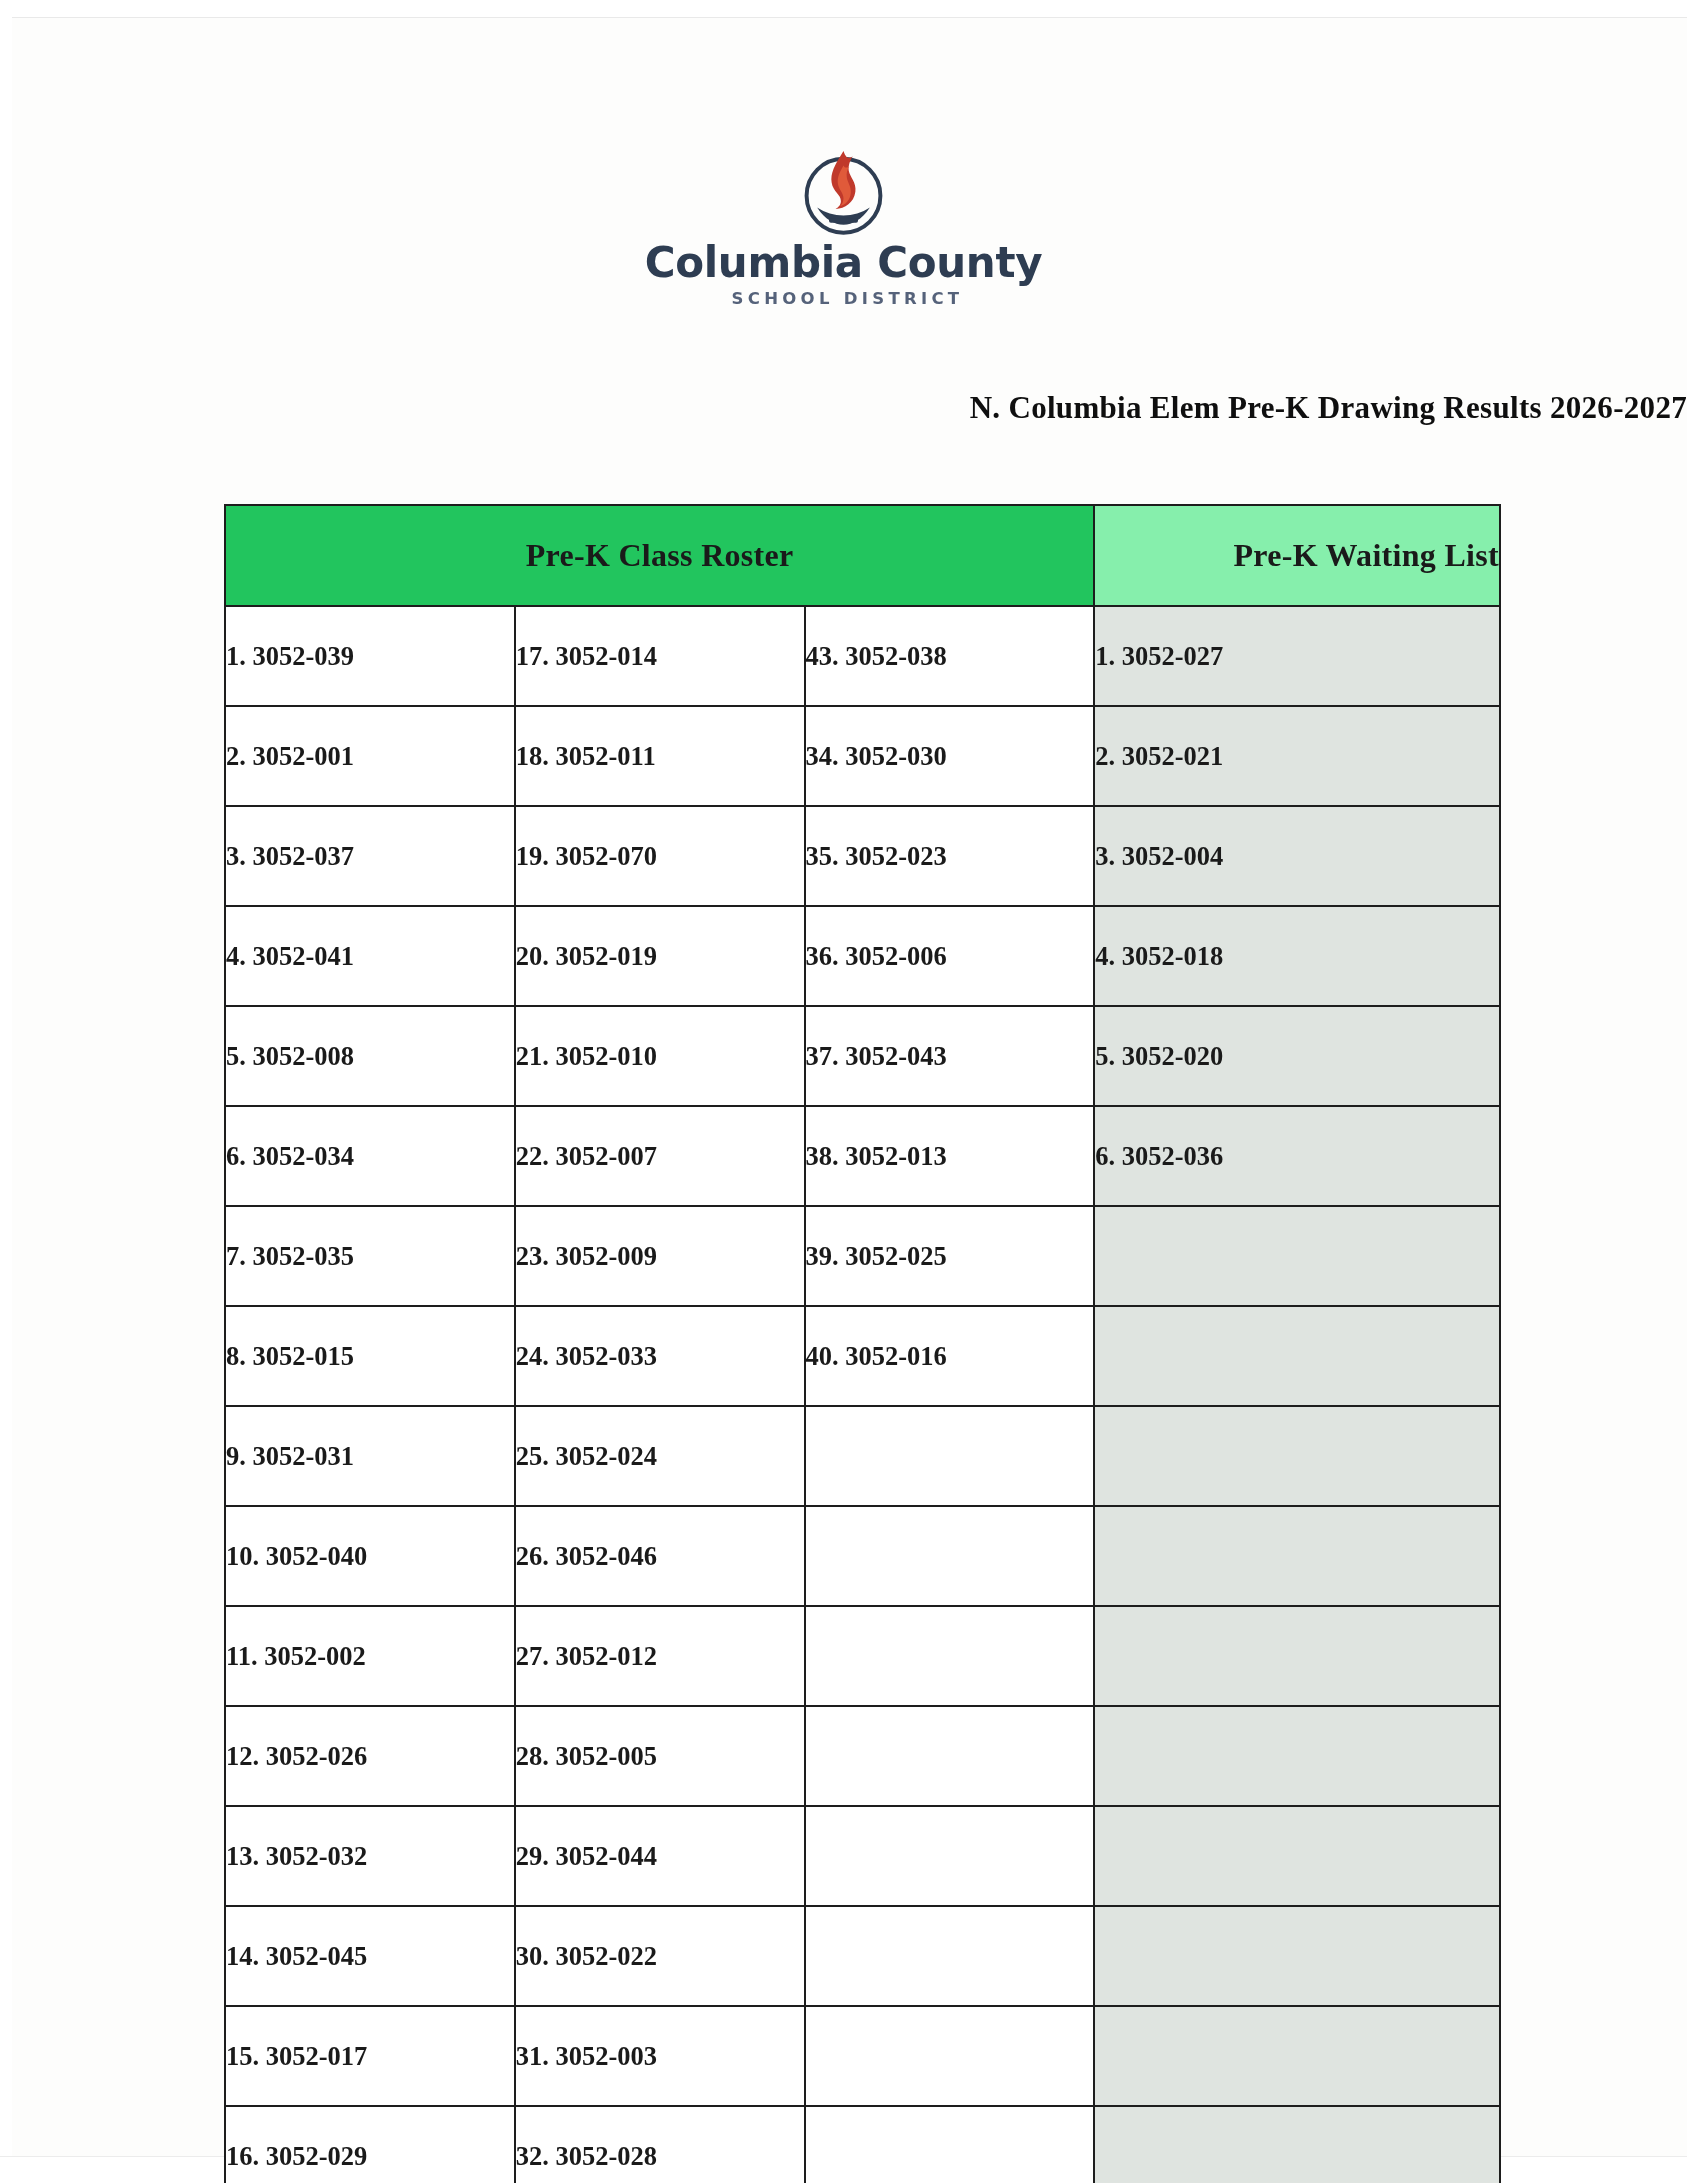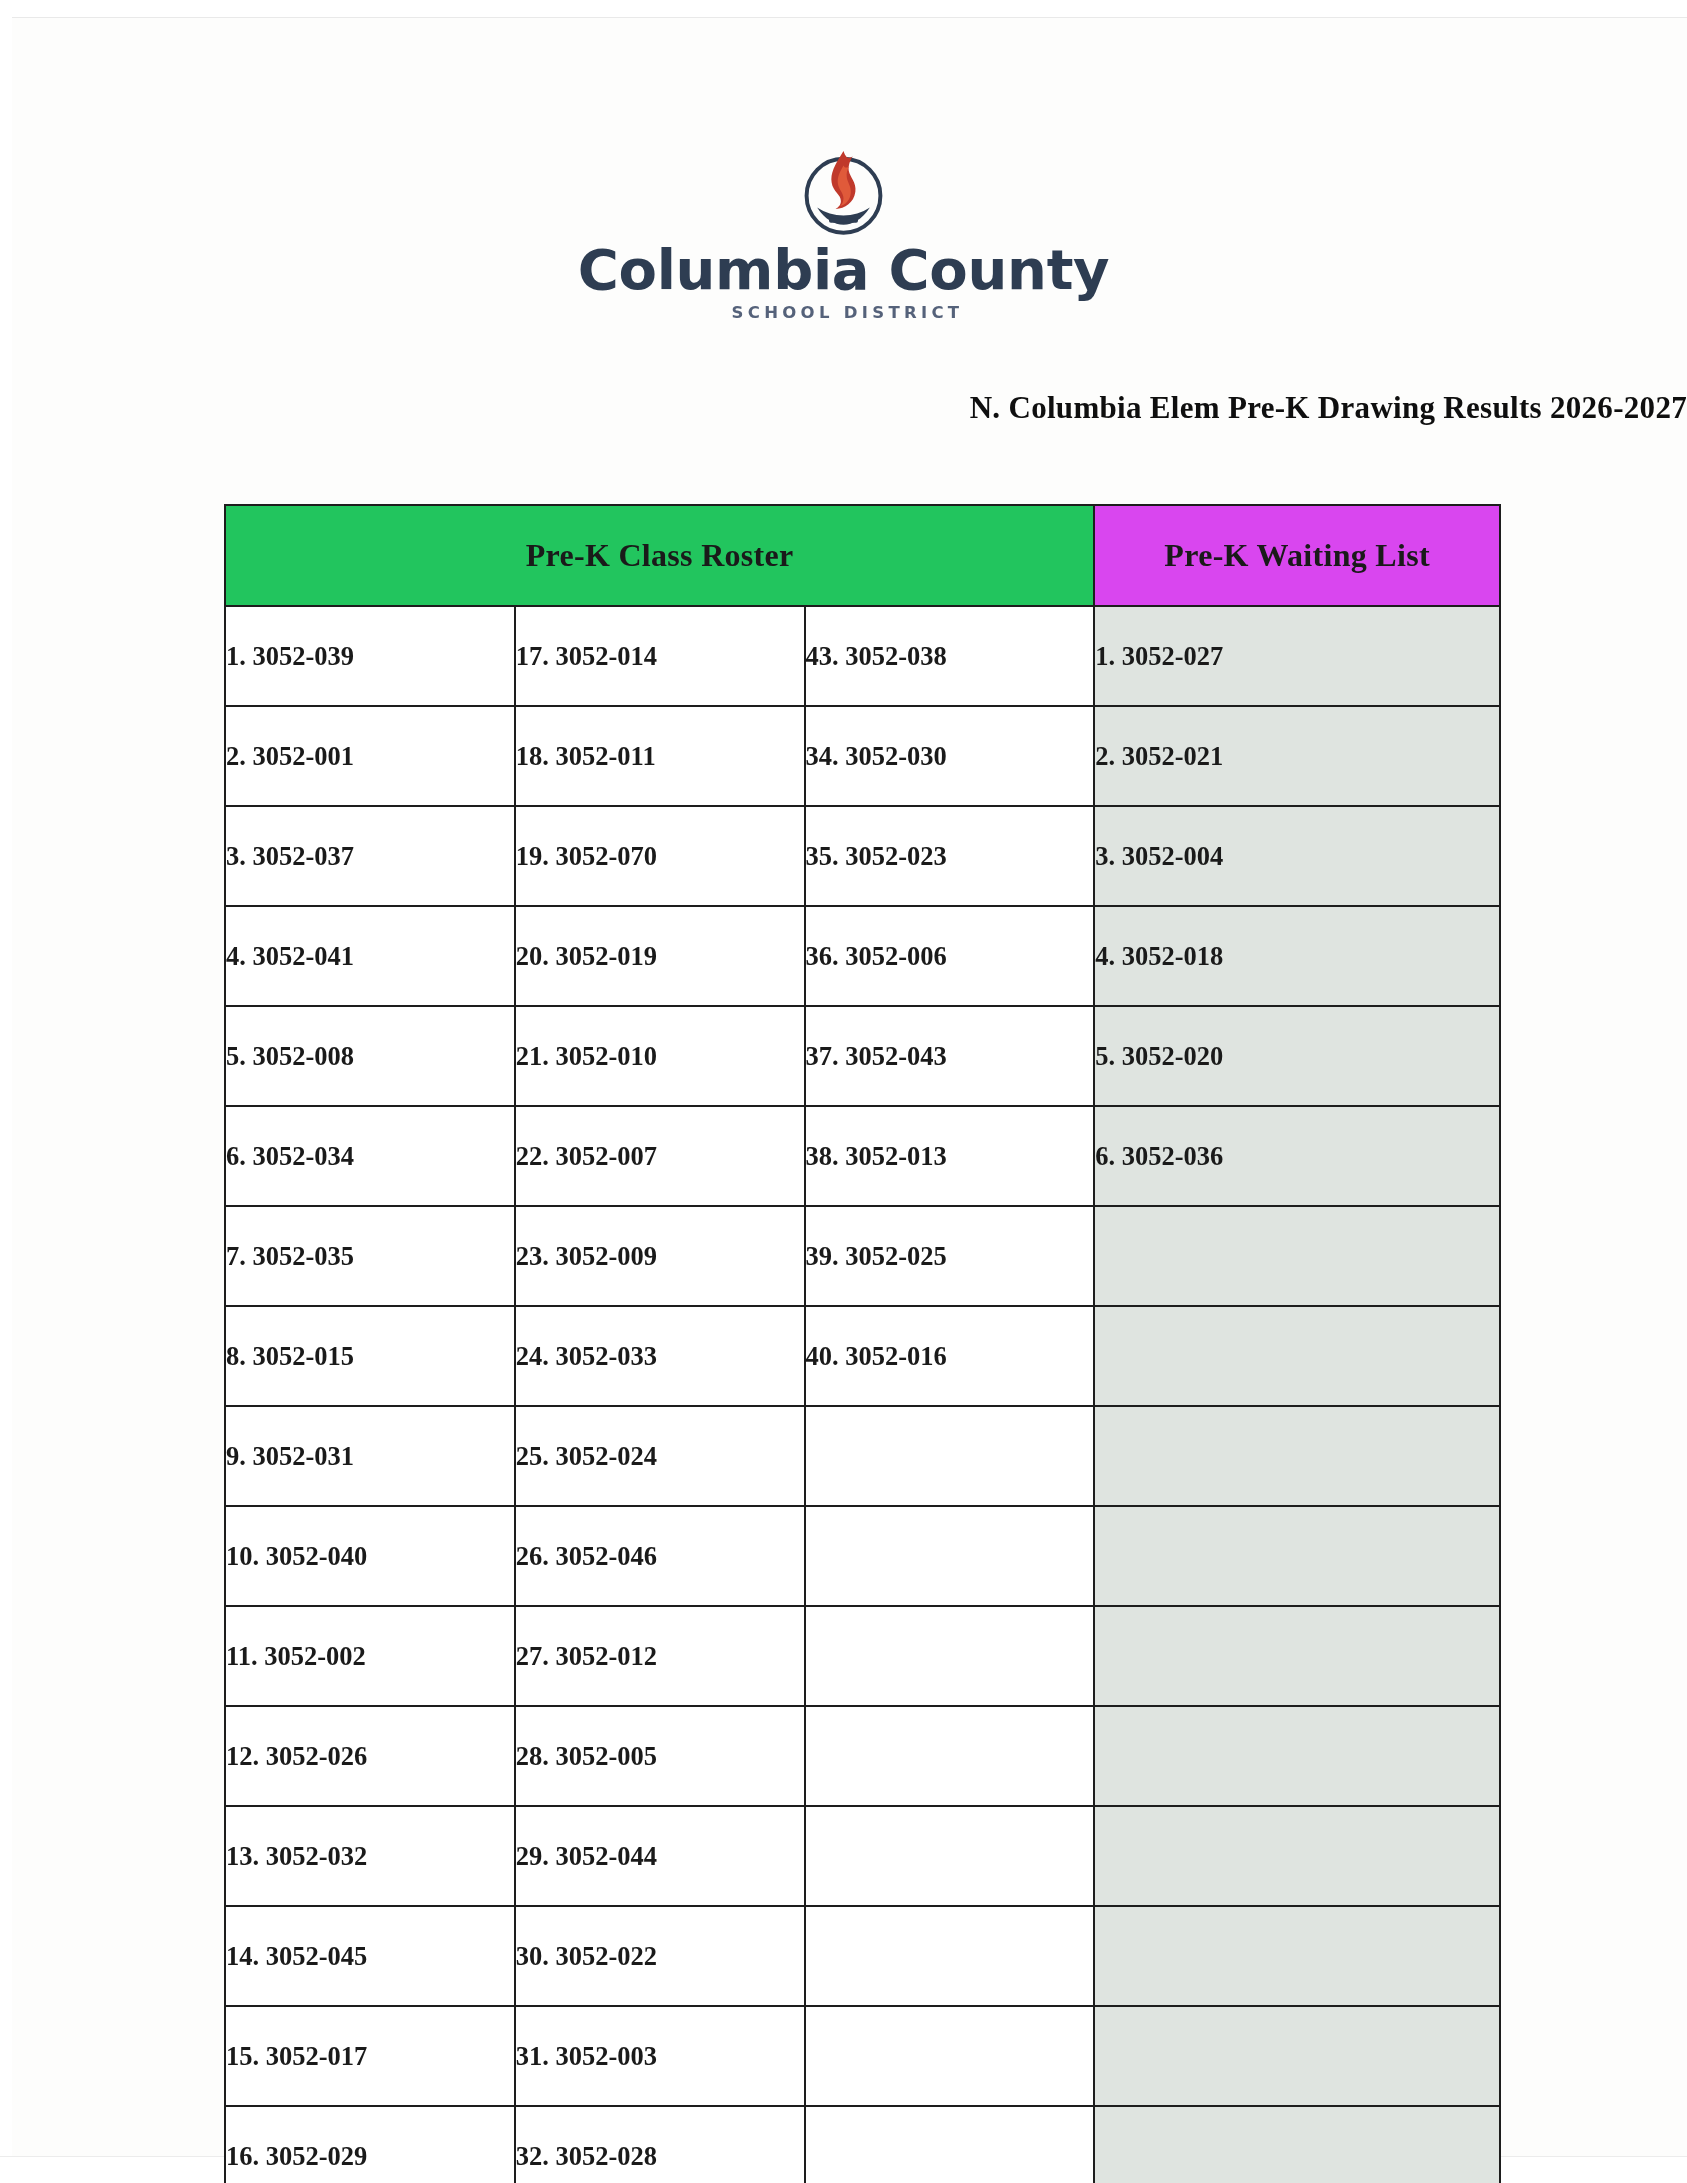--- a/index.html
+++ b/index.html
@@ -48,21 +48,21 @@
   }
   .logo-mark {
     display: block;
     margin: 0 auto 4px auto;
     width: 87px;
     height: 99px;
   }
   .logo-word {
     font-family: "DejaVu Sans", sans-serif;
     font-weight: bold;
-    font-size: 56px;
+    font-size: 42px;
     letter-spacing: -0.3px;
     color: #2e3d52;
     line-height: 1.0;
   }
   .logo-sub {
     font-family: "DejaVu Sans", sans-serif;
     font-size: 16.5px;
     letter-spacing: 4.3px;
     color: #55627a;
     margin-top: 5.3px;
@@ -103,21 +103,22 @@
   th.head-roster, th.head-wait {
     font-family: "Liberation Serif", serif;
     font-weight: bold;
     font-size: 32px;
     height: 99px;
     text-align: center;
     background: #22c55e;
     letter-spacing: 0.3px;
   }
   th.head-wait {
-    background: #d946ef;
+    background: #86efac;
+    text-align: right;
   }
   td.cell {
     height: 98px;
     font-family: "Liberation Serif", serif;
     font-weight: bold;
     font-size: 26.5px;
     padding-left: 14.6px;
     background: #ffffff;
     white-space: nowrap;
   }

